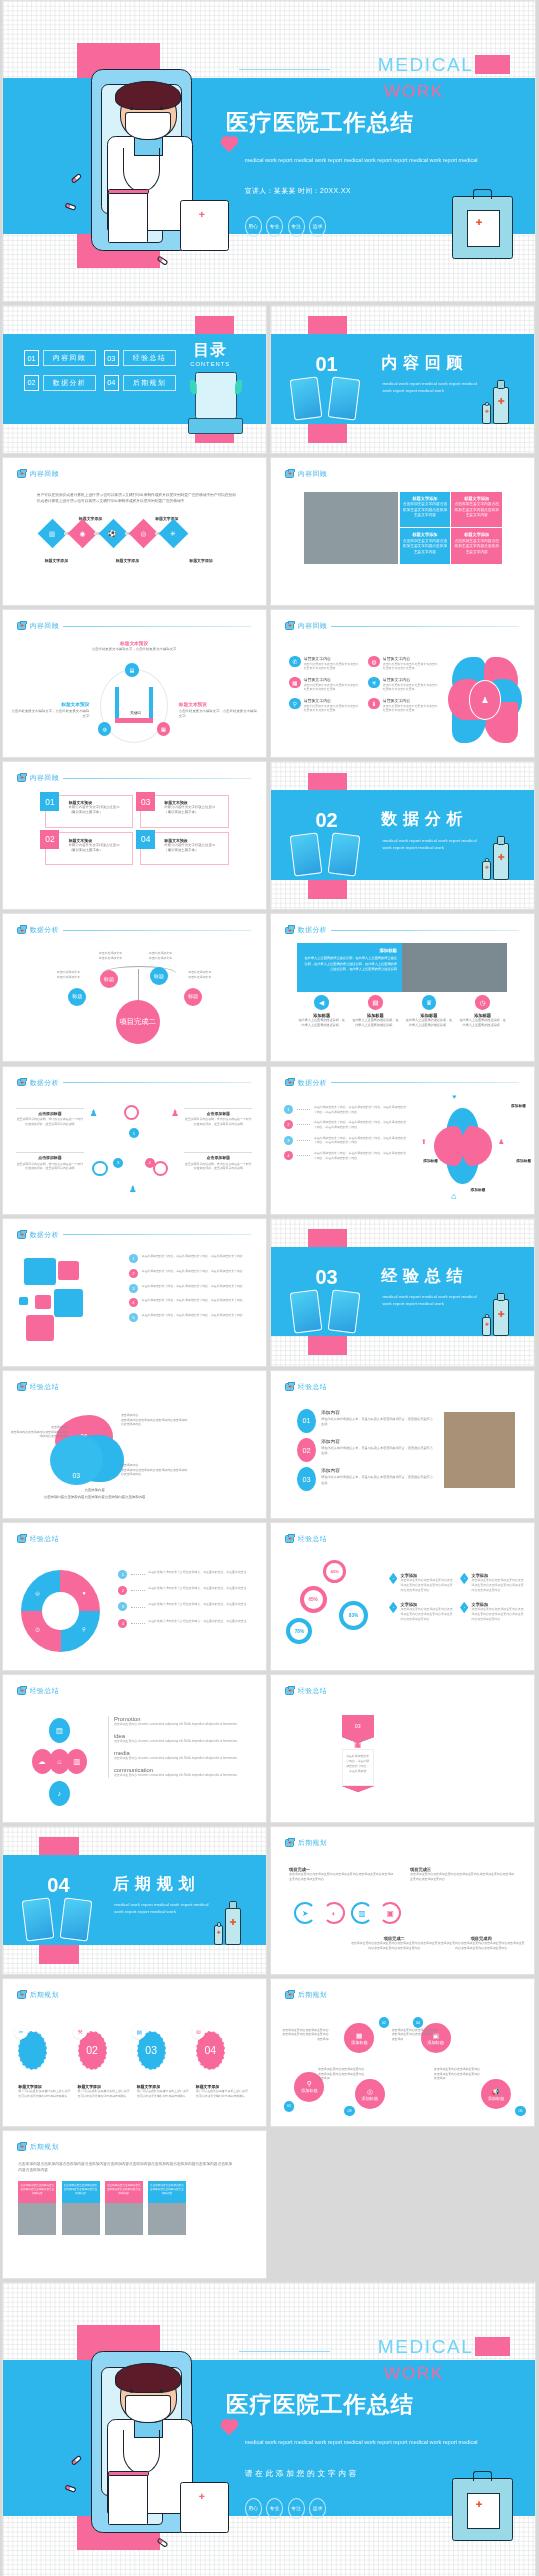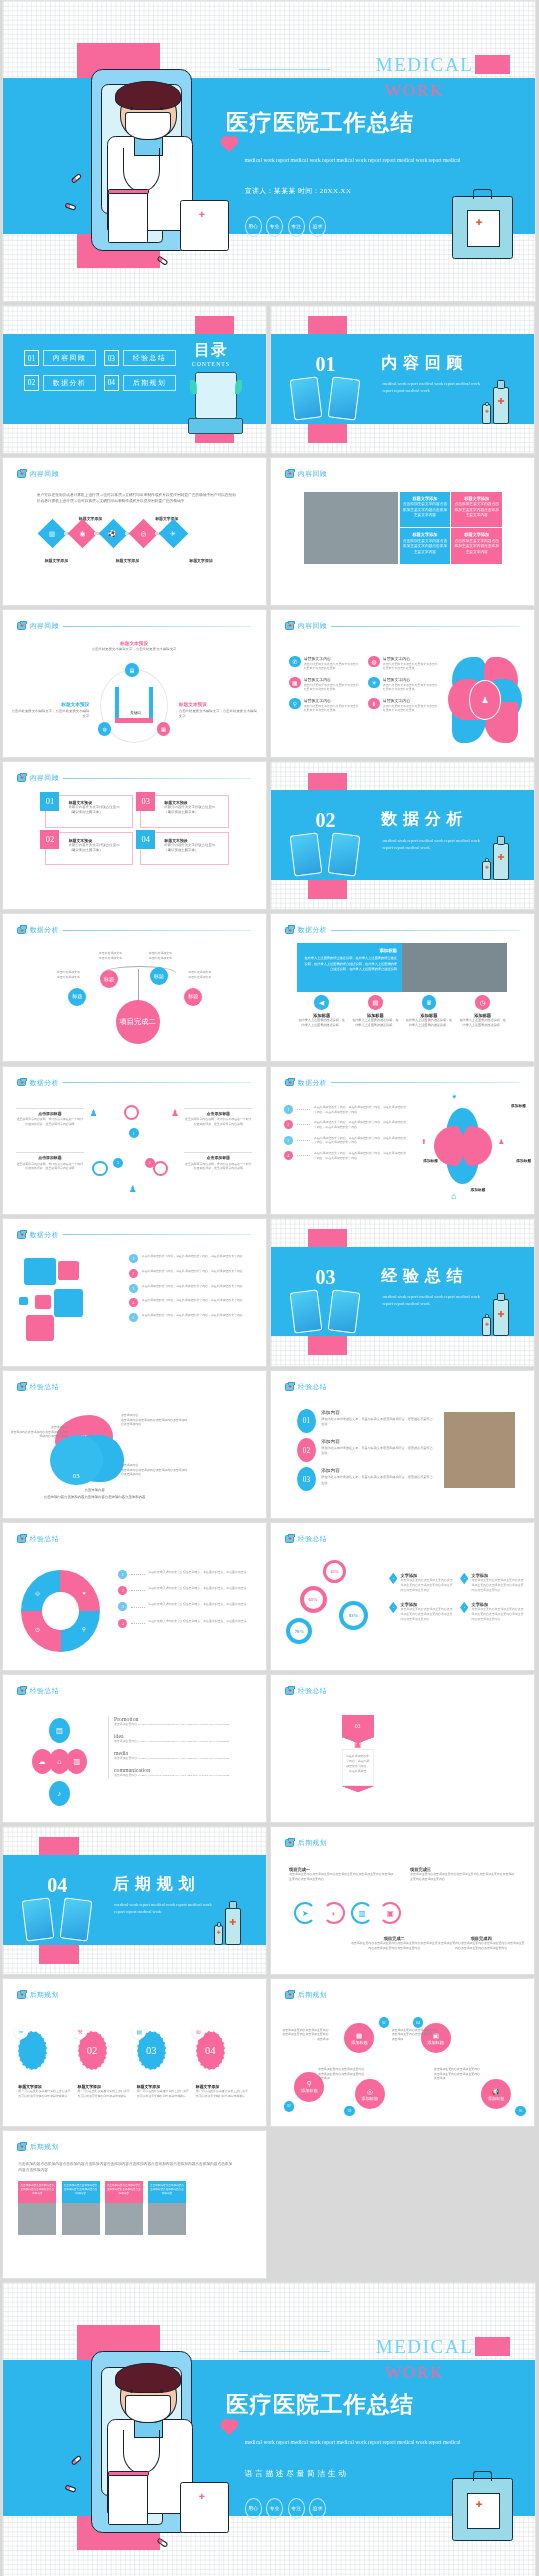--- a/index.html
+++ b/index.html
@@ -2,21 +2,21 @@
 <html style="font-size:8.4px"><head>
 <meta charset="utf-8">
 <style>
   * { box-sizing: border-box; margin:0; padding:0; }
   body {
     width:540px; background:#d9d9d9;
     font-family:"Liberation Sans","DejaVu Sans",sans-serif;
     -webkit-font-smoothing:antialiased;
   }
   .deck { width:540px; }
-  .row { display:flex; gap:3.1px; padding:0 1.6px 3.1px 1.6px;font-family:Liberation Serif, serif; }
+  .row { display:flex; gap:3.1px; padding:0 1.6px 3.1px 1.6px; }
   .slide {
     position:relative; width:265px; height:149px; background:#fff; overflow:hidden;
     border:0.5px solid #e2e2e2;
   }
   .slide.full { width:534px; height:302px; }
   .grid-bg {
     position:absolute; inset:0;
     background-image:
       linear-gradient(to right, rgba(190,195,200,.28) 0.5px, transparent 0.5px),
       linear-gradient(to bottom, rgba(190,195,200,.28) 0.5px, transparent 0.5px);
@@ -1165,21 +1165,21 @@
       <div class="grid-bg"></div>
       <div class="pink-block cover-pink-top"></div>
       <div class="pink-block cover-pink-bot"></div>
       <div class="cover-band"></div>
       <div class="pink-block cover-pink-right"></div>
       <div class="rule"></div>
       <div class="med-en blue">MEDICAL</div>
       <div class="work-en">WORK</div>
       <div class="cn-title">医疗医院工作总结</div>
       <div class="en-sub">medical work report medical work report medical work report report medical work report medical</div>
-      <div class="thanks">语言描述尽量简洁生动</div>
+      <div class="thanks">请在此添加您的文字内容</div>
       <div class="pillrow">
         <div class="pill">用心</div>
         <div class="pill">专业</div>
         <div class="pill">专注</div>
         <div class="pill">追求</div>
       </div>
       <div class="doc-wrap">
         <div class="phone">
           <div class="phone-screen"></div>
           <div class="phone-home"></div>

